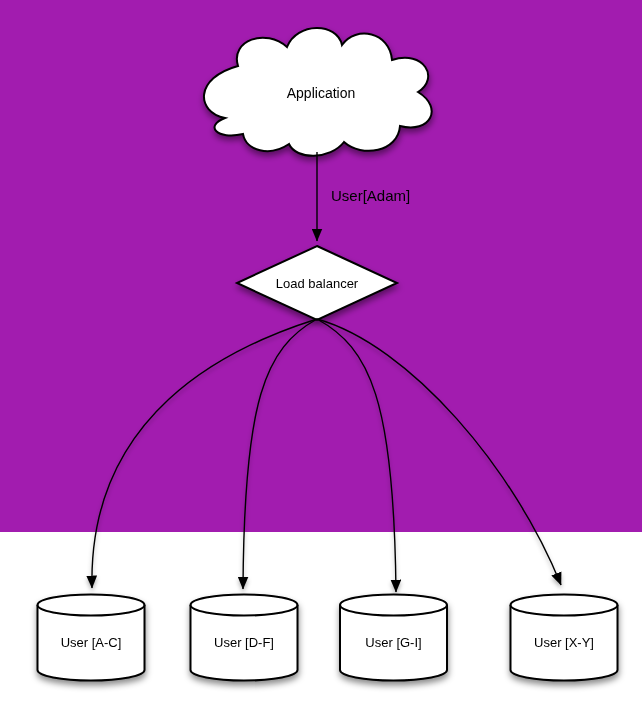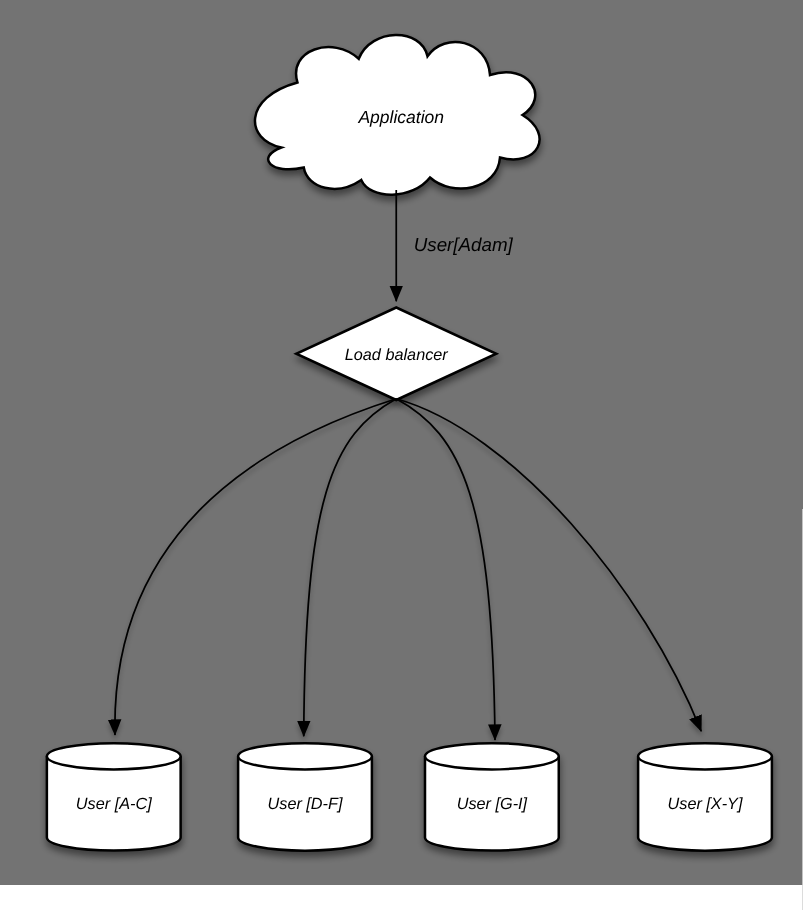--- a/index.html
+++ b/index.html
@@ -7,23 +7,22 @@
     padding: 0;
     background: #ffffff;
     width: 642px;
     height: 728px;
     overflow: hidden;
     font-family: "Liberation Sans", sans-serif;
   }
   #stage {
     position: relative;
     width: 642px;
-    height: 708px;
-    background: #737373;
-    font-style: italic;
+    height: 532px;
+    background: #a21caf;
   }
   svg { display: block; }
   .shape {
     fill: #ffffff;
     stroke: #000000;
     stroke-width: 2;
   }
   .edge {
     fill: none;
     stroke: #000000;

